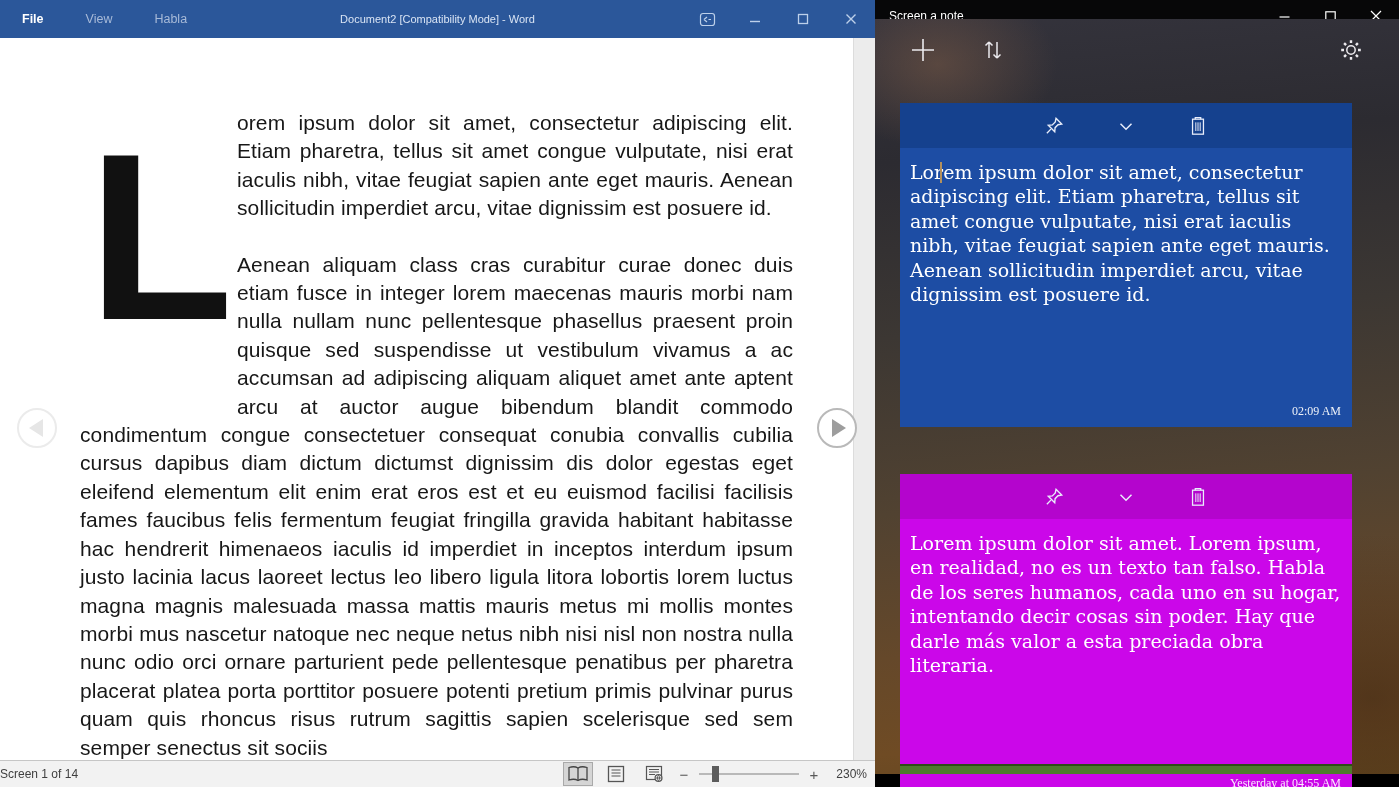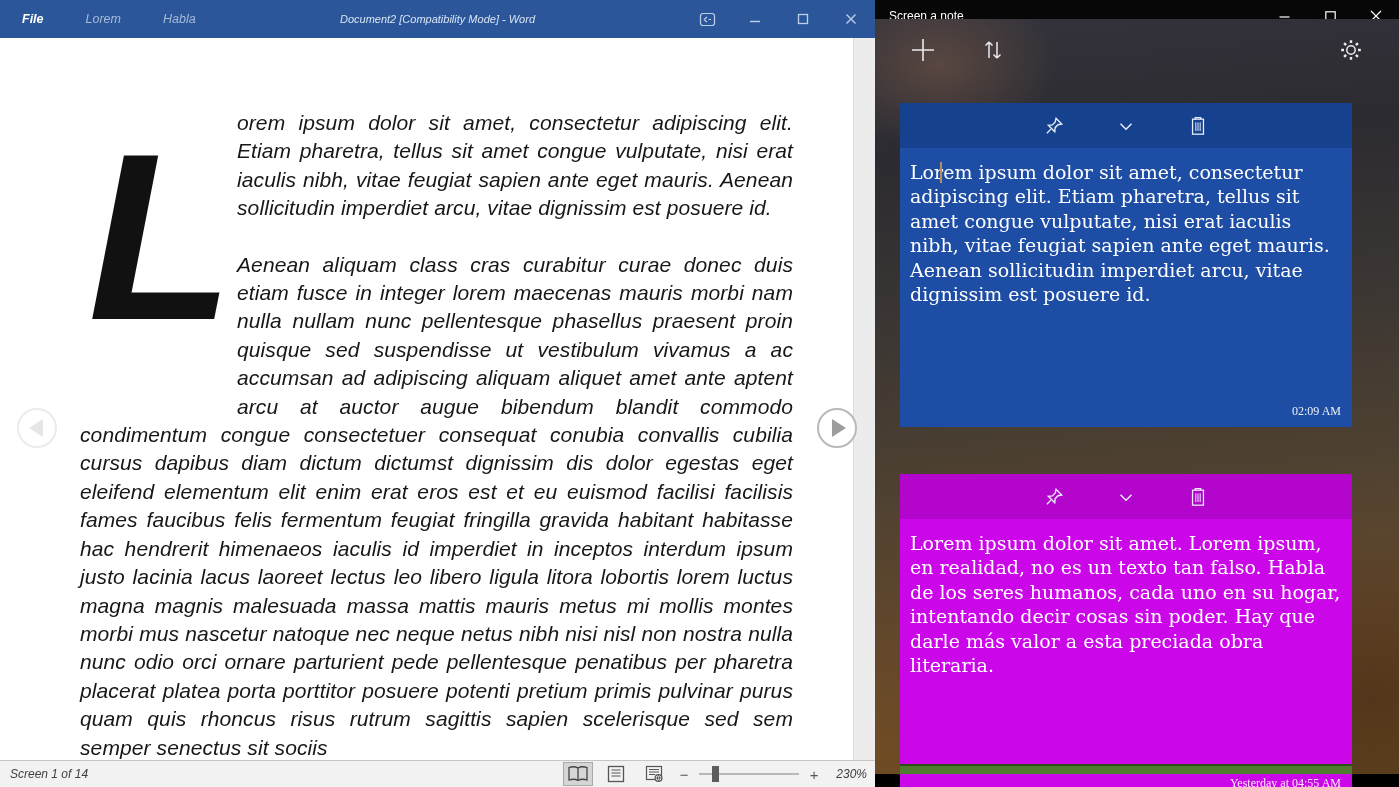--- a/index.html
+++ b/index.html
@@ -1,21 +1,21 @@
 <!DOCTYPE html>
 <html><head>
 <meta charset="utf-8">
 <style>
   * { margin:0; padding:0; box-sizing:border-box; }
   html,body { width:1399px; height:787px; overflow:hidden; background:#000; }
   body { font-family:"Liberation Sans", sans-serif; position:relative; }
   .stage { position:absolute; left:0; top:0; width:1399px; height:787px; }
 
   
-  .word-window { position:absolute; left:0; top:0; width:875px; height:787px; background:#737373;font-style:italic; }
+  .word-window { position:absolute; left:0; top:0; width:875px; height:787px; background:#737373; }
   .word-titlebar { position:absolute; left:0; top:0; width:875px; height:38px; background:#2b579a;
     display:flex; align-items:center; }
   .word-menu { display:flex; align-items:center; gap:42px; padding-left:22px; z-index:2; }
   .word-menu .mi { font-size:12.5px; color:#a7bad8; cursor:default; }
   .word-menu .mi.first { color:#ffffff; font-weight:bold; }
   .word-title { position:absolute; left:0; right:0; top:0; height:38px; display:flex; align-items:center;
     justify-content:center; color:#d9e4f4; font-size:11px; pointer-events:none; }
   .word-winbtns { position:absolute; right:0; top:0; height:38px; display:flex; }
   .word-winbtn { width:48px; height:38px; display:flex; align-items:center; justify-content:center; color:#bdd0ea; }
   .doc-area { position:absolute; left:0; top:38px; width:875px; height:722px; background:#ffffff; overflow:hidden; }
@@ -26,21 +26,21 @@
   .dropcap { position:absolute; left:8px; top:42px; font-size:238px; line-height:0.72; font-weight:bold; color:#111; }
   .doc-text p { margin-bottom:28px; }
   .nav-circle { position:absolute; width:40px; height:40px; border-radius:50%; top:370px;
     display:flex; align-items:center; justify-content:center; background:#fff; }
   .nav-left  { left:17px;  border:2px solid #ebebeb; }
   .nav-right { left:817px; border:2px solid #b9b9b9; }
   .tri-left  { width:0; height:0; border-top:9px solid transparent; border-bottom:9px solid transparent; border-right:14px solid #e6e6e6; margin-right:3px; }
   .tri-right { width:0; height:0; border-top:9px solid transparent; border-bottom:9px solid transparent; border-left:14px solid #9d9d9d; margin-left:3px; }
   .word-statusbar { position:absolute; left:0; bottom:0; width:875px; height:27px; background:#f2f2f2;
     border-top:1px solid #c6c6c6; display:flex; align-items:center; font-size:12px; color:#3f3f3f; }
-  .status-left { padding-left:10px; }
+  .status-left { }
   .status-right { position:absolute; right:8px; top:0; height:26px; display:flex; align-items:center; gap:8px; }
   .viewbtn { width:30px; height:24px; display:flex; align-items:center; justify-content:center; color:#5a5a5a; }
   .viewbtn.selected { background:#d5d5d5; border:1px solid #a9a9a9; }
   .zoom-minus,.zoom-plus { font-size:15px; color:#585858; width:14px; text-align:center; }
   .zoom-track { position:relative; width:100px; height:2px; background:#b9b9b9; }
   .zoom-thumb { position:absolute; left:13px; top:-7px; width:7px; height:16px; background:#5c5c5c; }
   .zoom-pct { width:38px; text-align:right; color:#3f3f3f; }
 
   
   .note-app { position:absolute; left:875px; top:0; width:524px; height:787px; overflow:hidden; }
@@ -74,21 +74,21 @@
 </head>
 <body>
 
 <div class="stage">
 
   <div class="word-window">
 
     <div class="word-titlebar">
       <div class="word-menu">
         <span class="mi first">File</span>
-        <span class="mi">Lorem</span>
+        <span class="mi">View</span>
         <span class="mi">Habla</span>
       </div>
       <div class="word-title">Document2 [Compatibility Mode] - Word</div>
       <div class="word-winbtns">
         <div class="word-winbtn">
           <svg width="17" height="17" viewBox="0 0 17 17" fill="none" stroke="currentColor" stroke-width="1.2">
             <rect x="1.5" y="2.5" width="14" height="12" rx="2.5"></rect>
             <path d="M5 8.5 L8 6 M5 8.5 L8 11 M12 8.5 L9.5 8.5"></path>
           </svg>
         </div>

